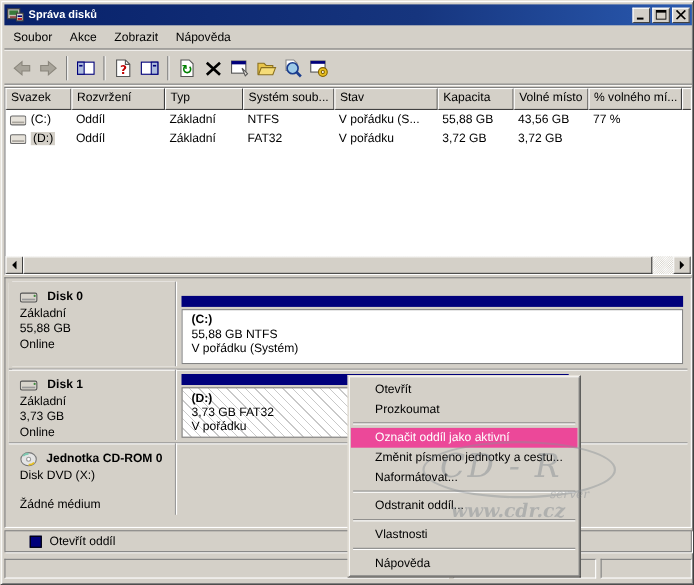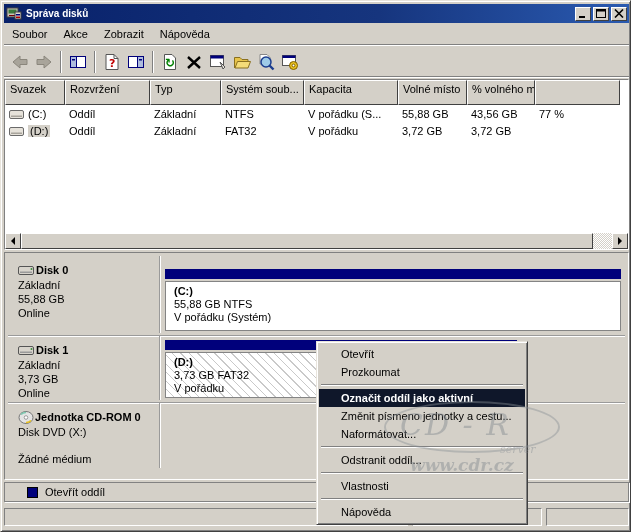--- a/index.html
+++ b/index.html
@@ -40,21 +40,21 @@
   .tool-btn { width:24px; height:24px; background:transparent; border:none; padding:2px; display:flex; align-items:center; justify-content:center; }
   .tb-sep { width:0; height:22px; border-left:1px solid #808080; border-right:1px solid #fff; margin:0 4px; }
   
   .listpane {
     position:absolute; left:3px; top:78px; width:625px; height:171px;
     background:#fff; border:1px solid; border-color:#808080 #fff #fff #808080;
     overflow:hidden;
   }
   .lgrid { display:grid; grid-template-columns:60px 85px 71px 83px 94px 69px 68px 85px 1fr; }
   .hcell {
-    background:#D4D0C8; padding:2px 4px; height:25px; white-space:nowrap; overflow:hidden;
+    background:#D4D0C8; padding:2px 4px; height:20px; white-space:nowrap; overflow:hidden;
     border-top:1px solid #fff; border-left:1px solid #fff;
     border-right:1px solid #404040; border-bottom:1px solid #404040;
   }
   .cell { padding:2px 4px 1px 4px; height:17px; white-space:nowrap; overflow:hidden; display:flex; align-items:center; }
   .cell .vol-icon { margin-right:4px; flex:0 0 auto; }
   .sel-inactive { background:#D4D0C8; padding:0 2px; }
   
   .hscroll {
     position:absolute; left:0; bottom:0; width:100%; height:16px;
     display:flex; background:#fff;
@@ -76,21 +76,21 @@
   }
   .disk-row { position:relative; border-bottom:1px solid #9a9a9a; box-shadow:0 1px 0 #fff; }
   .disk-row.r0 { height:80px; }
   .disk-row.r1 { height:67px; }
   .disk-row.r2 { height:67px; border-bottom:none; box-shadow:none; }
   .disk-head {
     position:absolute; left:2px; top:0; bottom:2px; width:150px;
     padding:7px 6px 0 8px; border-right:1px solid #9a9a9a; box-shadow:1px 0 0 #fff;
     line-height:14px;
   }
-  .disk-title { font-weight:bold; display:flex; align-items:center; gap:1px; margin-bottom:1px; }
+  .disk-title { font-weight:bold; display:flex; align-items:center; gap:8px; margin-bottom:1px; }
   .disk-line { min-height:13px; }
   .part-area { position:absolute; left:153px; top:0; right:0; bottom:2px; }
   .partition { position:absolute; display:flex; flex-direction:column; }
   .p-c { left:4px; right:4px; top:13px; bottom:2px; }
   .p-d { left:4px; width:352px; top:4px; bottom:2px; }
   .part-band { height:10px; background:#00007B; flex:0 0 auto; }
   .part-box {
     flex:1; margin-top:2px; background:#fff; border:1px solid #848484;
     padding:3px 8px 0 8px; line-height:13px;
   }
@@ -110,21 +110,21 @@
   .status-pane { height:18px; border:1px solid; border-color:#808080 #fff #fff #808080; }
   .sp1 { flex:0 0 404px; } .sp2 { flex:0 0 130px; } .sp3 { flex:1; }
   
   .ctxmenu {
     position:absolute; left:315px; top:340px; width:212px; z-index:50;
     background:#D4D0C8; padding:3px 2px;
     border:1px solid; border-color:#e8e4dc #404040 #404040 #e8e4dc;
     box-shadow: inset 1px 1px 0 #fff, inset -1px -1px 0 #808080;
   }
   .mi { height:18px; line-height:18px; padding-left:22px; white-space:nowrap; }
-  .mi.hl { background:#0f172a; color:#fff;font-weight:bold; }
+  .mi.hl { background:#ec4899; color:#fff; }
   .msep { height:0; border-top:1px solid #808080; border-bottom:1px solid #fff; margin:3px 2px; }
   
   .watermark {
     position:absolute; left:381px; top:398px; width:192px; height:80px; z-index:99;
     pointer-events:none; opacity:.42; color:#7e858c;
     font-family:"DejaVu Serif", serif; font-style:italic;
   }
   .wm-ellipse { position:absolute; left:2px; top:2px; width:176px; height:52px; border:2px solid #8a9096; border-radius:50%; }
   .wm-big { position:absolute; left:18px; top:8px; font-size:30px; letter-spacing:2px; }
   .wm-server { position:absolute; left:118px; top:44px; font-size:11px; }
@@ -248,20 +248,21 @@
         </svg>
     </button>
   </div>
 
   <div class="listpane">
     <div class="lgrid">
       <div class="hcell">Svazek</div>
       <div class="hcell">Rozvržení</div>
       <div class="hcell">Typ</div>
       <div class="hcell">Systém soub...</div>
+      <div class="hcell">Stav</div>
       <div class="hcell">Kapacita</div>
       <div class="hcell">Volné místo</div>
       <div class="hcell">% volného mí...</div>
       <div class="hcell"></div>
     </div>
     <div class="lgrid">
       <div class="cell">
         <span class="vol-icon">
           <svg width="15" height="11" viewBox="0 0 15 11">
               <rect x="0.5" y="1.5" width="14" height="8" rx="1.5" fill="#e6e2da" stroke="#6a6a6a"></rect>

